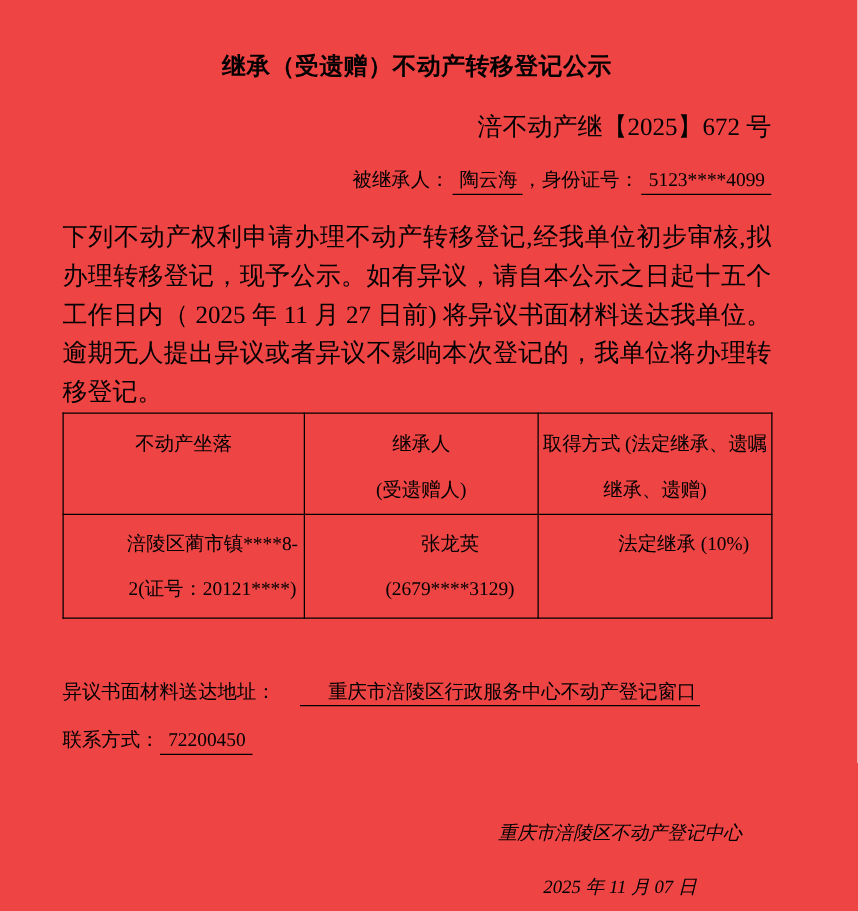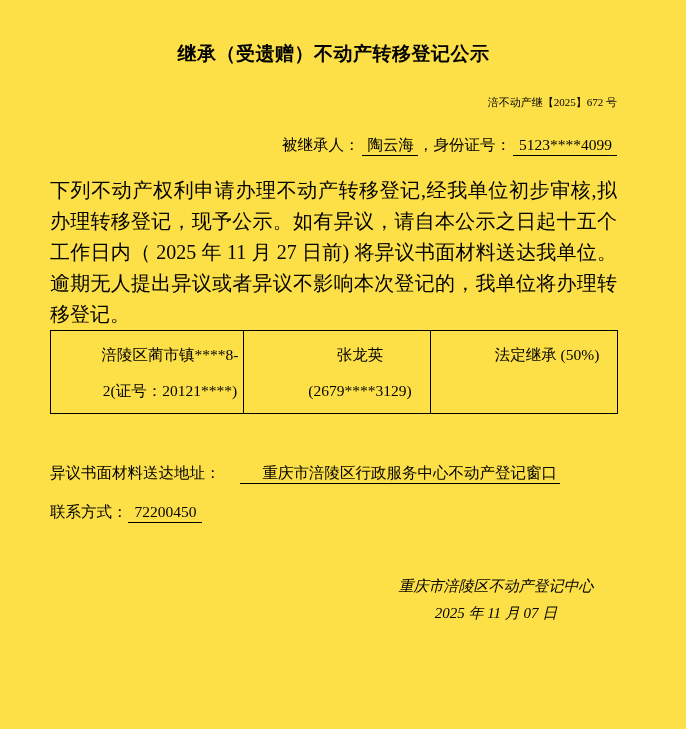--- a/index.html
+++ b/index.html
@@ -12,34 +12,34 @@
     height: 729px;
     color: #000000;
     font-family: "Liberation Serif", "DejaVu Serif", serif;
   }
   .page {
     box-sizing: border-box;
     width: 686px;
     height: 729px;
     padding: 43px 69px 0 50px;
     overflow: hidden;
-    background: #fde047;
+    background: #ef4444;
   }
   .title {
     margin: 0;
     font-size: 19px;
     font-weight: 700;
     text-align: center;
     line-height: 22px;
     letter-spacing: 0.5px;
   }
   .doc-number {
     margin-top: 27px;
     text-align: right;
-    font-size: 11px;
+    font-size: 20px;
     line-height: 20px;
   }
   .decedent-line {
     margin-top: 22px;
     font-size: 15.5px;
     line-height: 22px;
     text-align: right;
   }
   .u {
     border-bottom: 1px solid #000;
@@ -94,21 +94,21 @@
     margin-top: 53px;
     margin-left: auto;
     margin-right: 10px;
     width: 222px;
     text-align: center;
     font-size: 15px;
     line-height: 21px;
     white-space: nowrap;
     font-style: italic;
   }
-  .signature-block .sig-date { margin-top: 6px; }
+  .signature-block .sig-date { margin-top: 22px; }
 </style>
 </head>
 <body>
 
 <div class="page">
 
   <h1 class="title">继承（受遗赠）不动产转移登记公示</h1>
 
   <div class="doc-number">涪不动产继【2025】672 号</div>
 
@@ -116,24 +116,32 @@
 
   <p class="body-text">下列不动产权利申请办理不动产转移登记,经我单位初步审核,拟办理转移登记，现予公示。如有异议，请自本公示之日起十五个工作日内（ 2025 年 11 月 27 日前) 将异议书面材料送达我单位。逾期无人提出异议或者异议不影响本次登记的，我单位将办理转移登记。</p>
 
   <table class="notice-table">
     <colgroup>
       <col style="width:193px">
       <col style="width:187px">
       <col style="width:187px">
     </colgroup>
     <tbody>
+        <tr>
+      <th>不动产坐落</th>
+      <th>
+        <div>继承人</div>
+        <div>(受遗赠人)</div>
+      </th>
+      <th>取得方式 (法定继承、遗嘱继承、遗赠)</th>
+    </tr>
     <tr>
       <td>涪陵区蔺市镇****8-2(证号：20121****)</td>
       <td>张龙英 (2679****3129)</td>
-      <td>法定继承 (50%)</td>
+      <td>法定继承 (10%)</td>
     </tr>
   </tbody>
     </table>
 
   <div class="address-line"><span>异议书面材料送达地址：</span><span class="u address-u">重庆市涪陵区行政服务中心不动产登记窗口</span></div>
 
   <div class="contact-line"><span>联系方式：</span><span class="u contact-u">72200450</span></div>
 
   <div class="signature-block">
     <div>重庆市涪陵区不动产登记中心</div>

